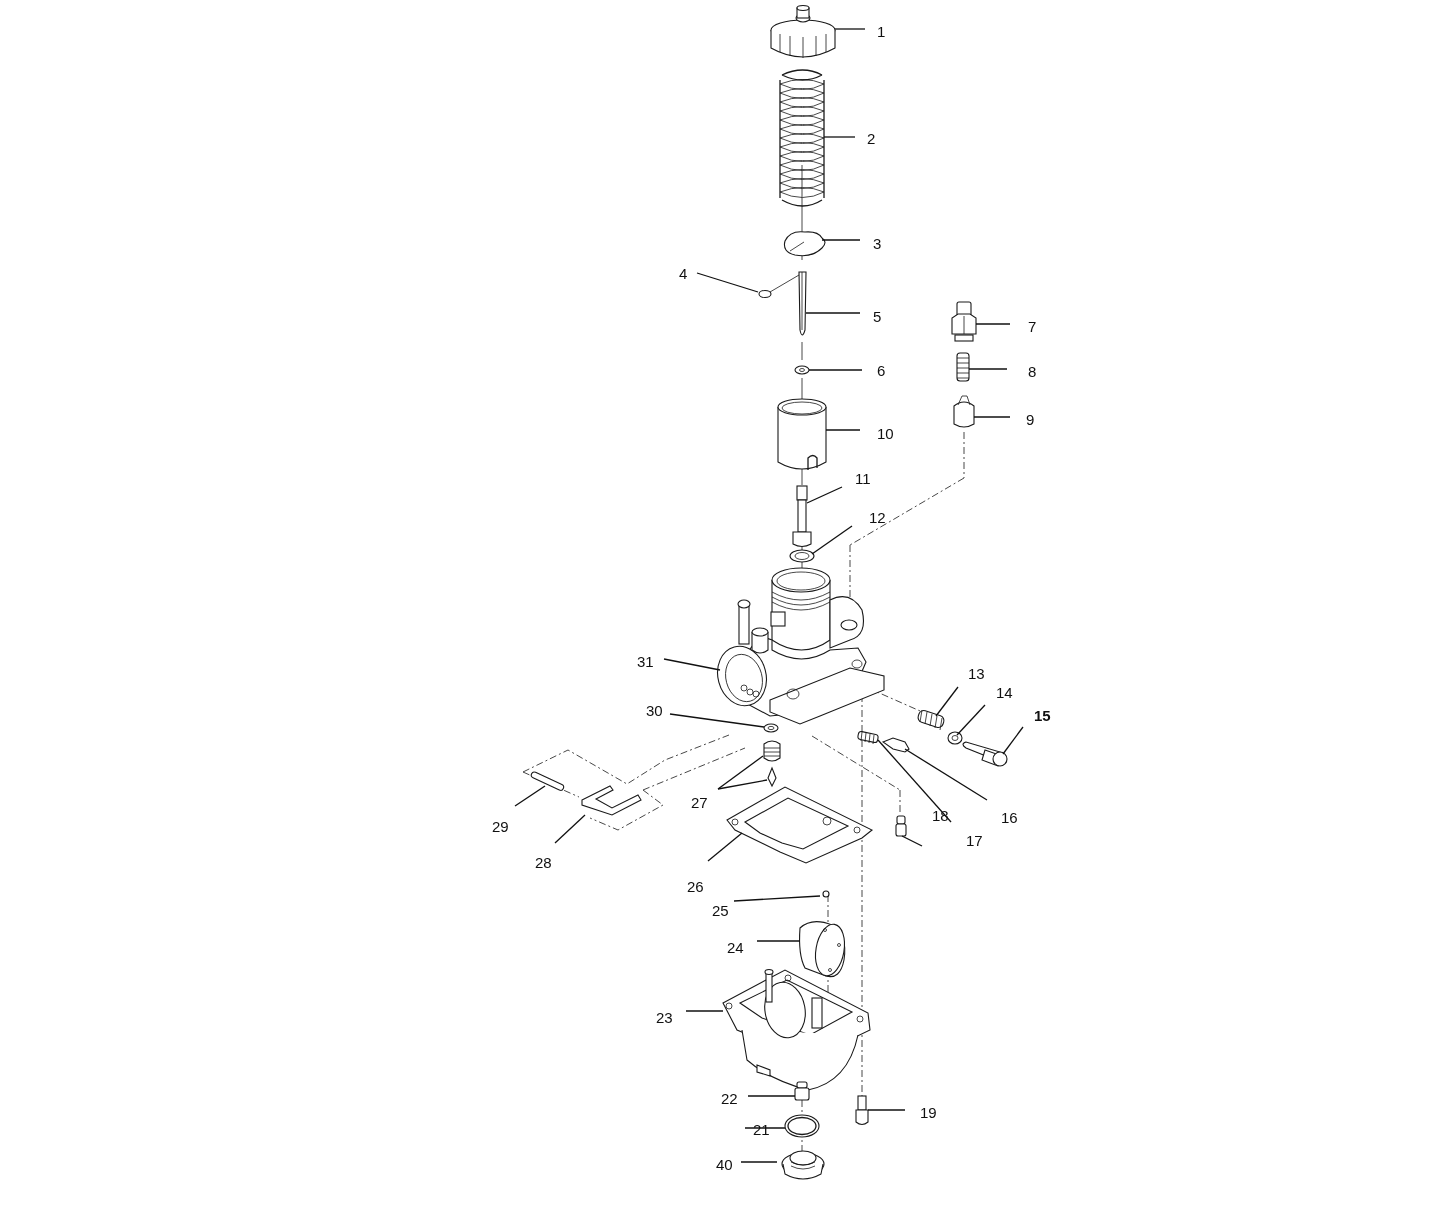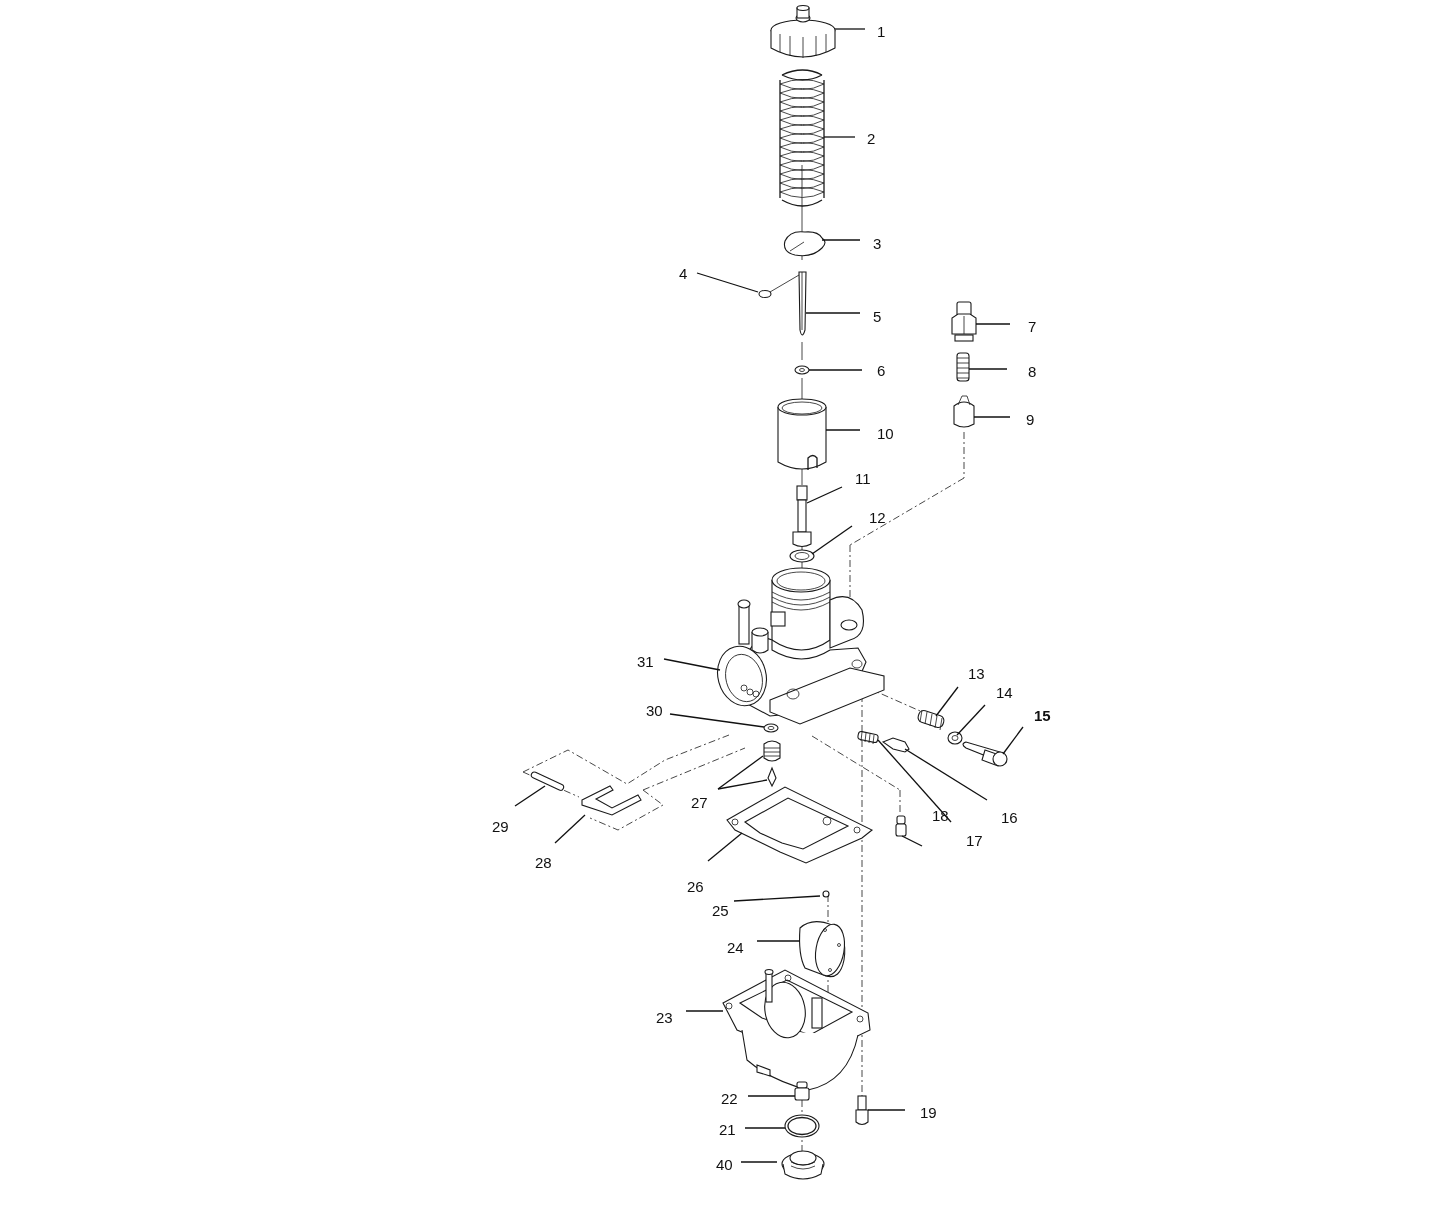--- a/index.html
+++ b/index.html
@@ -296,21 +296,21 @@
 <div class="callout" style="left:855px; top:471px;">11</div>
 <div class="callout" style="left:869px; top:510px;">12</div>
 <div class="callout" style="left:968px; top:666px;">13</div>
 <div class="callout" style="left:996px; top:685px;">14</div>
 <div class="callout" style="left:1034px; top:708px;font-weight:bold;">15</div>
 <div class="callout" style="left:1001px; top:810px;">16</div>
 <div class="callout" style="left:966px; top:833px;">17</div>
 <div class="callout" style="left:932px; top:808px;">18</div>
 <div class="callout" style="left:920px; top:1105px;text-align:right;">19</div>
 <div class="callout" style="left:716px; top:1157px;">40</div>
-<div class="callout" style="left:719px; top:1122px;">21</div>
+<div class="callout" style="left:753px; top:1122px;">21</div>
 <div class="callout" style="left:721px; top:1091px;">22</div>
 <div class="callout" style="left:656px; top:1010px;">23</div>
 <div class="callout" style="left:727px; top:940px;">24</div>
 <div class="callout" style="left:712px; top:903px;">25</div>
 <div class="callout" style="left:687px; top:879px;">26</div>
 <div class="callout" style="left:691px; top:795px;">27</div>
 <div class="callout" style="left:535px; top:855px;">28</div>
 <div class="callout" style="left:492px; top:819px;">29</div>
 <div class="callout" style="left:646px; top:703px;">30</div>
 <div class="callout" style="left:637px; top:654px;">31</div>

